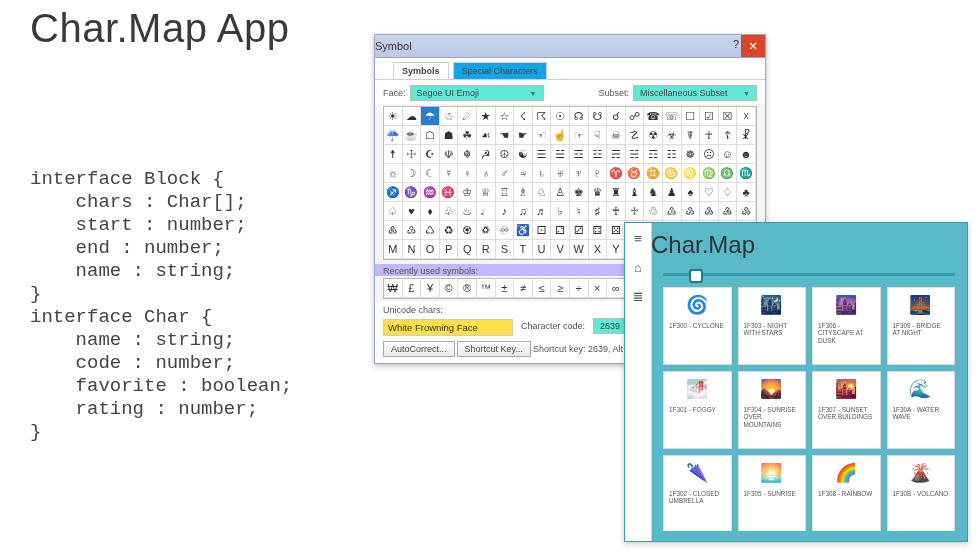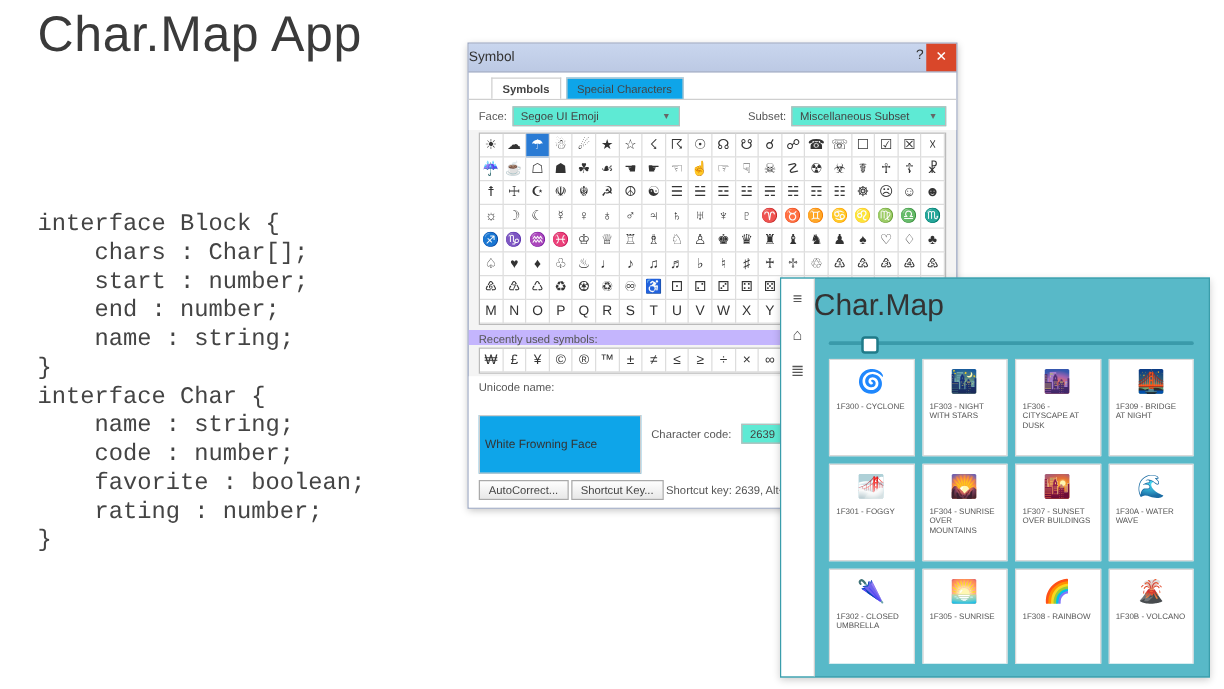--- a/index.html
+++ b/index.html
@@ -20,21 +20,21 @@
 .symdd{border:1px solid #bbb;background:#5eead4;height:14px;font-size:9px;display:flex;align-items:center;justify-content:space-between;padding:0 6px;cursor:pointer}
 .symdd .arr{font-size:7px;color:#666}
 .symgrid{margin:2px 8px 4px;border:1px solid #bbb;background:#fff}
 .symgridrow{display:flex}
 .symcell{width:18.7px;height:18px;border-right:1px solid #ddd;border-bottom:1px solid #ddd;font-size:11px;line-height:18px;text-align:center;color:#333;cursor:pointer}
 .symcell.sel{background:#2a7bd4;color:#fff}
 .recentlabel{padding:2px 8px 0;font-size:9px;color:#555;background:#c4b5fd}
 .recentrow{display:flex;margin:2px 8px;border:1px solid #bbb;background:#fff}
 .symfooter{background:#fff;padding:2px 8px 6px}
 .unilbl{font-size:9px;color:#555;margin-top:2px}
-.unival{font-size:9.5px;color:#333;border:1px solid #ccc;background:#0ea5e9;padding:17px 4px;margin-top:17px;width:120px}
+.unival{font-size:9.5px;color:#333;border:1px solid #ccc;background:#fde047;padding:2px 4px;margin-top:4px;width:120px}
 .btnrow{display:flex;gap:2px;margin-top:5px;align-items:center}
 .winbtn{border:1px solid #aaa;background:linear-gradient(#fefefe,#e8e8e8);padding:2px 7px;font-size:9px;cursor:pointer}
 .shorttxt{font-size:9px;color:#555}
 
 .charmap{position:absolute;left:624px;top:222px;width:342px;height:318px;background:#58b9c8;border:1px solid #3a9dab;box-shadow:0 2px 6px rgba(0,0,0,.2)}
 .cm-side{position:absolute;left:0;top:0;width:26px;bottom:0;background:#fff;border-right:1px solid #d0d0d0;display:flex;flex-direction:column;align-items:center;padding-top:8px;gap:14px}
 .cm-icon{font-size:13px;color:#555;cursor:pointer}
 .cm-title{position:absolute;left:26px;top:8px;font-size:24px;font-weight:300;color:#333}
 .cm-slider{position:absolute;left:38px;right:12px;top:44px;height:14px}
 .cm-track{position:absolute;top:6px;left:0;right:0;height:3px;background:#3a9aaa;border-radius:2px}
@@ -280,21 +280,21 @@
         <div class="symcell">∞</div>
         <div class="symcell">µ</div>
         <div class="symcell">α</div>
         <div class="symcell">β</div>
         <div class="symcell">π</div>
         <div class="symcell">Ω</div>
         <div class="symcell">∑</div>
         <div class="symcell">☺</div>
       </div>
     <div class="symfooter">
-      <div class="unilbl">Unicode name:</div>
+      <div class="unilbl">Unicode chars:</div>
       <div style="display:flex;align-items:center;gap:8px">
         <div class="unival">White Frowning Face</div>
         <span class="shorttxt">Character code:</span>
         <div class="symdd" style="width:40px">
             <span>2639</span>
           </div>
       </div>
       <div class="btnrow">
         <div class="winbtn">AutoCorrect...</div>
         <div class="winbtn">Shortcut Key...</div>

